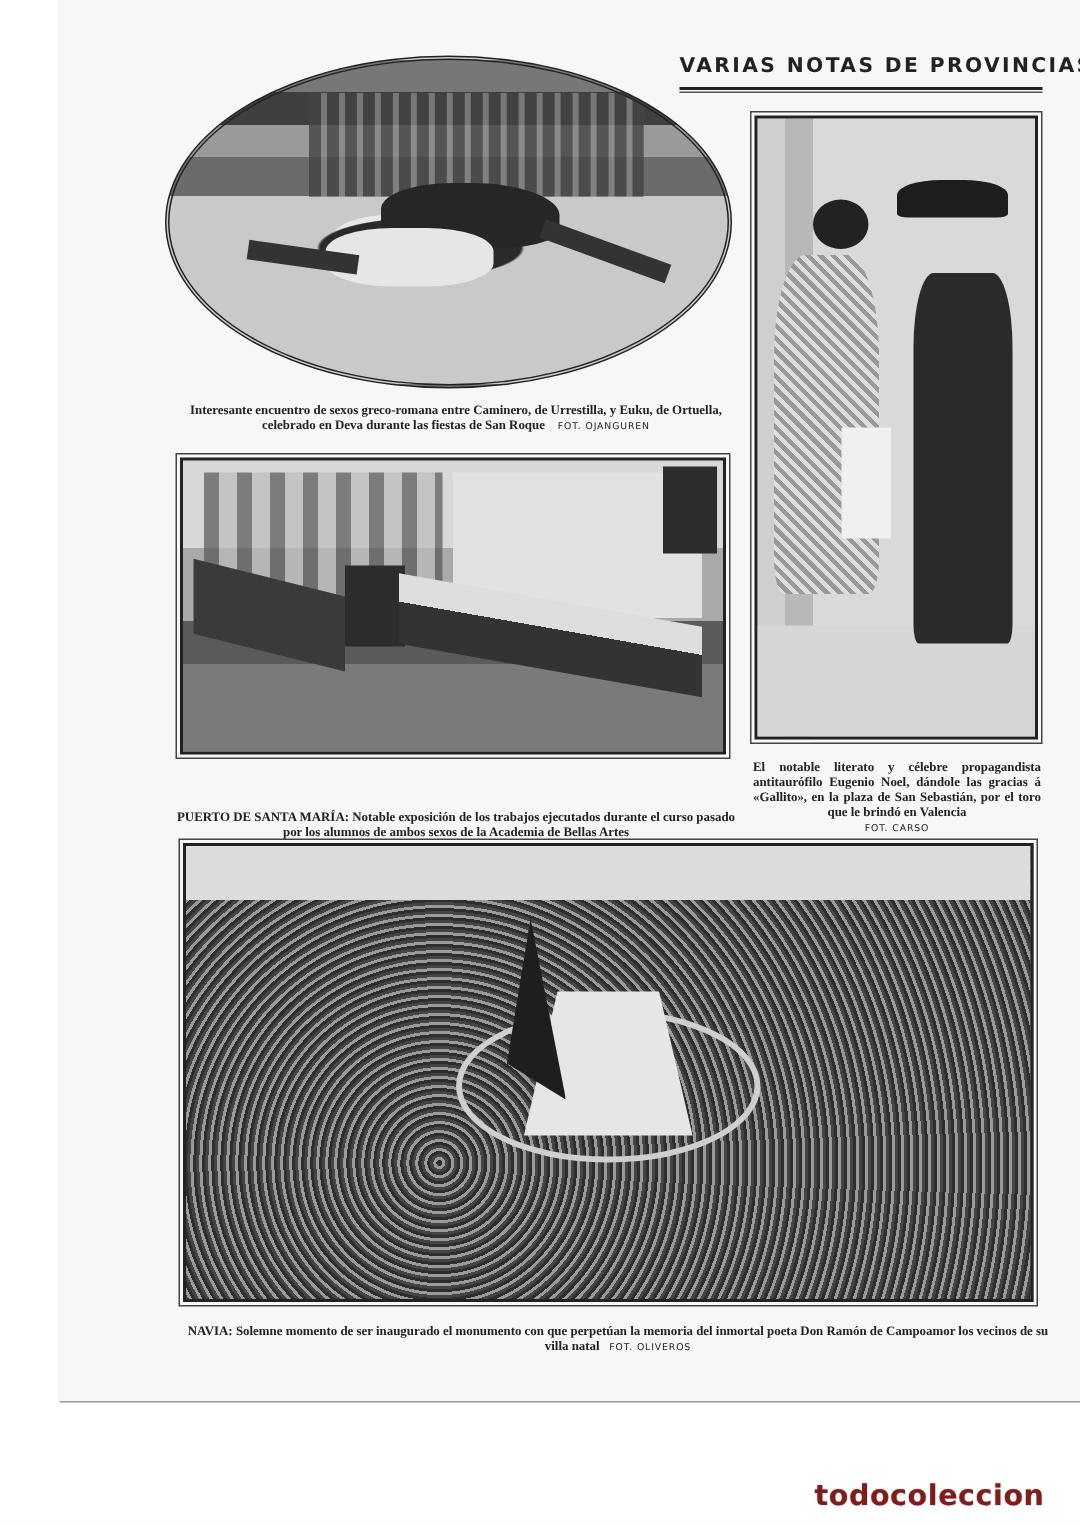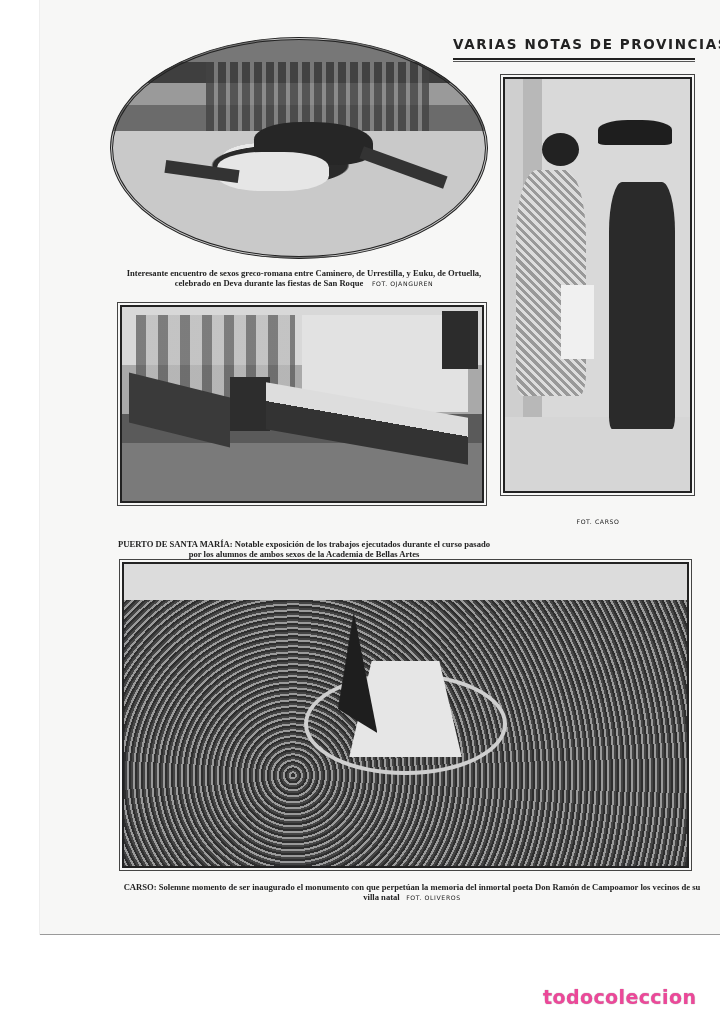--- a/index.html
+++ b/index.html
@@ -51,21 +51,21 @@
       radial-gradient(circle at 50% 45%, #e8e8e8 0 7%, transparent 8%),
       repeating-radial-gradient(circle at 30% 70%, #2e2e2e 0 2px, #9a9a9a 2px 4px, #444 4px 6px),
       #666; }
   .crowd .sky { position: absolute; left: 0; top: 0; width: 100%; height: 12%; background: #dcdcdc; }
   .crowd .monument { position: absolute; left: 40%; top: 32%; width: 20%; height: 32%; background: #e6e6e6; clip-path: polygon(20% 0, 80% 0, 100% 100%, 0 100%); }
   .crowd .ring { position: absolute; left: 32%; top: 36%; width: 36%; height: 34%; border: 4px solid #cfcfcf; border-radius: 50%; box-sizing: border-box; }
   .crowd .flag { position: absolute; left: 38%; top: 16%; width: 7%; height: 40%; background: #1e1e1e; clip-path: polygon(40% 0, 100% 100%, 0 80%); }
 
   .cap { position: absolute; font-family: "Liberation Serif", serif; font-weight: bold; font-size: 8.6px; line-height: 10px; color: #222; text-align: center; }
   .fot { font-family: "DejaVu Sans", sans-serif; font-size: 6.2px; font-weight: normal; letter-spacing: .6px; text-transform: uppercase; }
-  .watermark { position: absolute; left: 543px; top: 986px; font-family: "DejaVu Sans", sans-serif; font-weight: bold; font-size: 19px; color: #ec4899; letter-spacing: .4px; text-shadow: 0 0 1px #bdbdbd, 0 0 1px #bdbdbd; }
+  .watermark { position: absolute; left: 543px; top: 986px; font-family: "DejaVu Sans", sans-serif; font-weight: bold; font-size: 19px; color: #7f1d1d; letter-spacing: .4px; text-shadow: 0 0 1px #bdbdbd, 0 0 1px #bdbdbd; }
 </style>
 </head>
 <body>
 
 <div class="sheet"></div>
 
 <div class="title">VARIAS NOTAS DE PROVINCIAS</div>
 <div class="title-rule"></div>
 <div class="title-rule2"></div>
 
@@ -97,29 +97,29 @@
 
 <div class="photo frame torero">
   <div class="floor"></div>
   <div class="p1h"></div>
   <div class="p1"></div>
   <div class="p2h"></div>
   <div class="p2"></div>
   <div class="cloth"></div>
 </div>
 <div class="cap" style="left:502px; top:506px; width:192px; text-align:justify; text-align-last:center;">
-  <br>
+  <span>El notable literato y célebre propagandista antitaurófilo Eugenio Noel, dándole las gracias á «Gallito», en la plaza de San Sebastián, por el toro que le brindó en Valencia</span><br>
   <span class="fot">FOT. CARSO</span>
 </div>
 
 <div class="photo frame crowd">
   <div class="sky"></div>
   <div class="ring"></div>
   <div class="monument"></div>
   <div class="flag"></div>
 </div>
 <div class="cap" style="left:118px; top:882px; width:588px;">
-  <span>CARSO:</span>
+  <span>NAVIA:</span>
   <span>Solemne momento de ser inaugurado el monumento con que perpetúan la memoria del inmortal poeta Don Ramón de Campoamor los vecinos de su villa natal</span>
   &nbsp;&nbsp;<span class="fot">FOT. OLIVEROS</span>
 </div>
 
 <div class="watermark">todocoleccion</div>
 
 </body></html>

